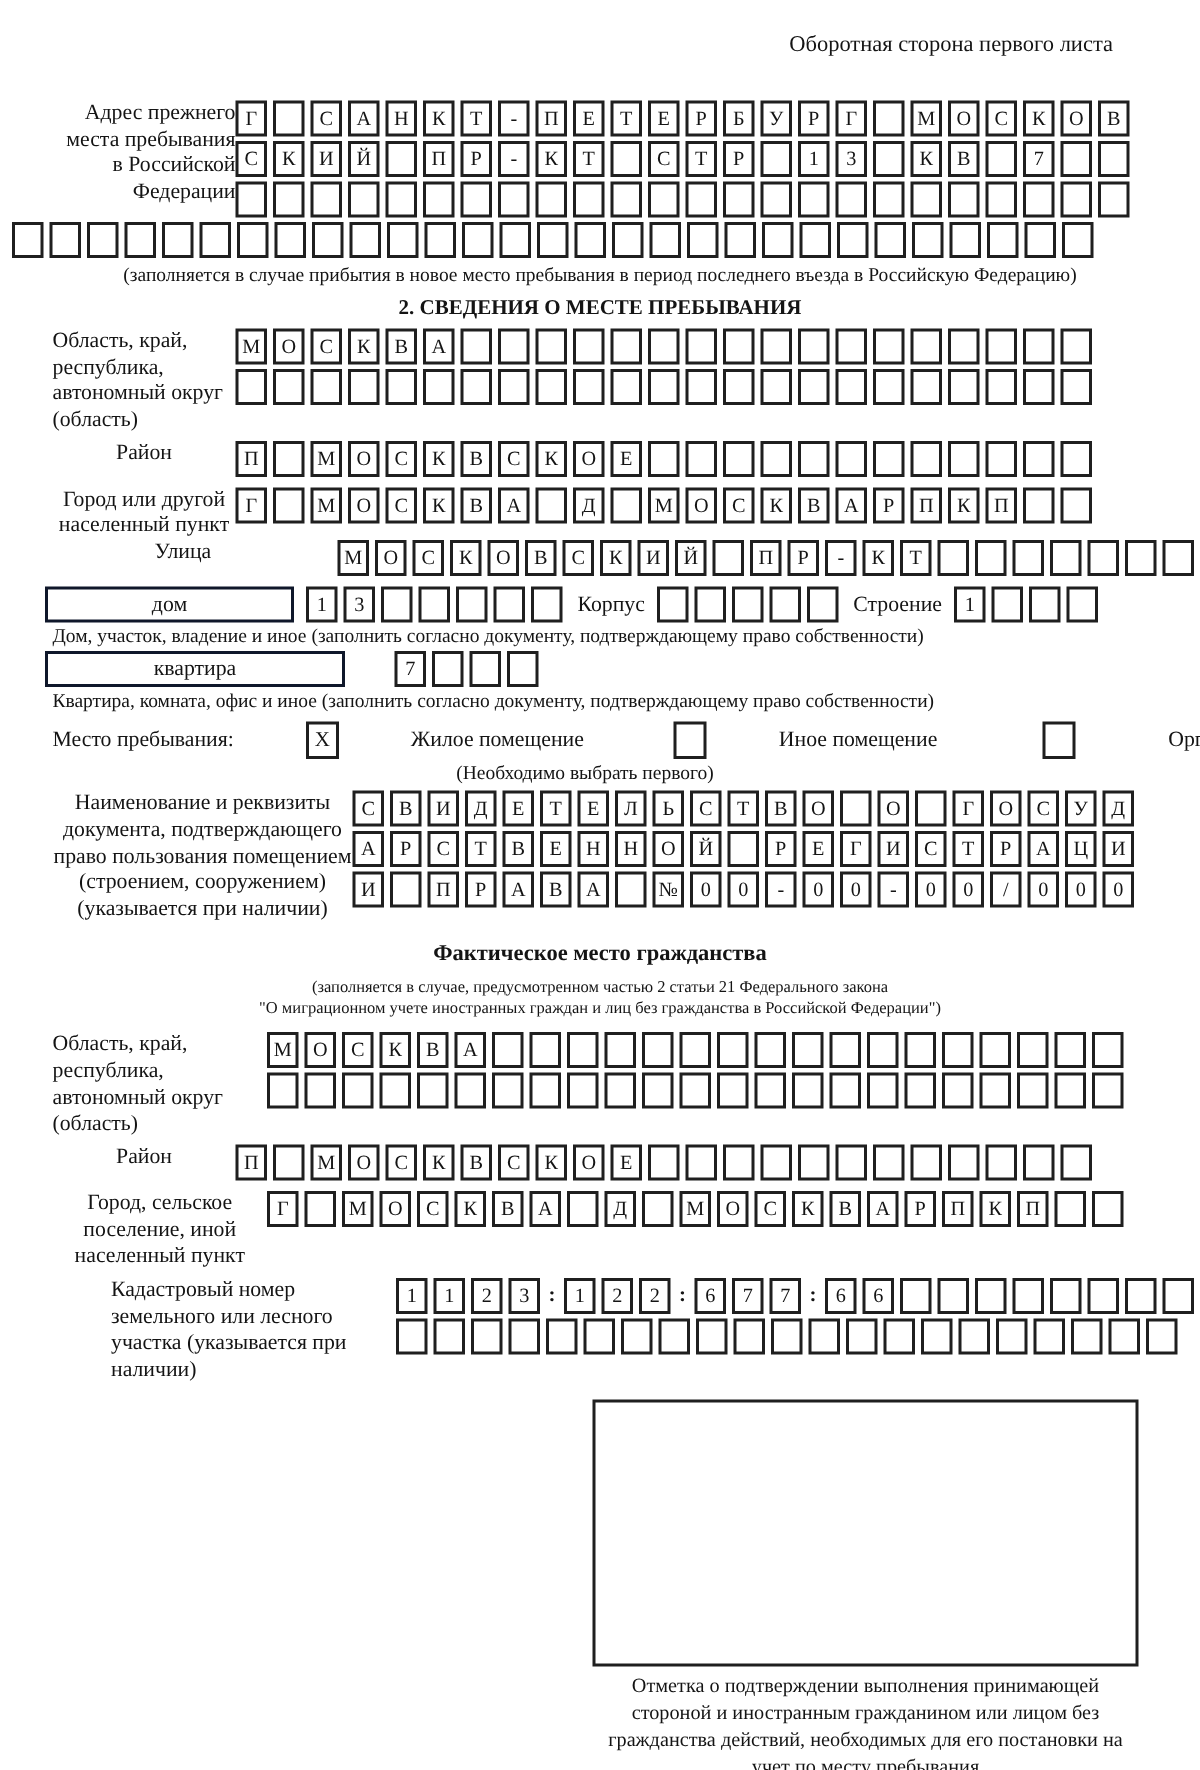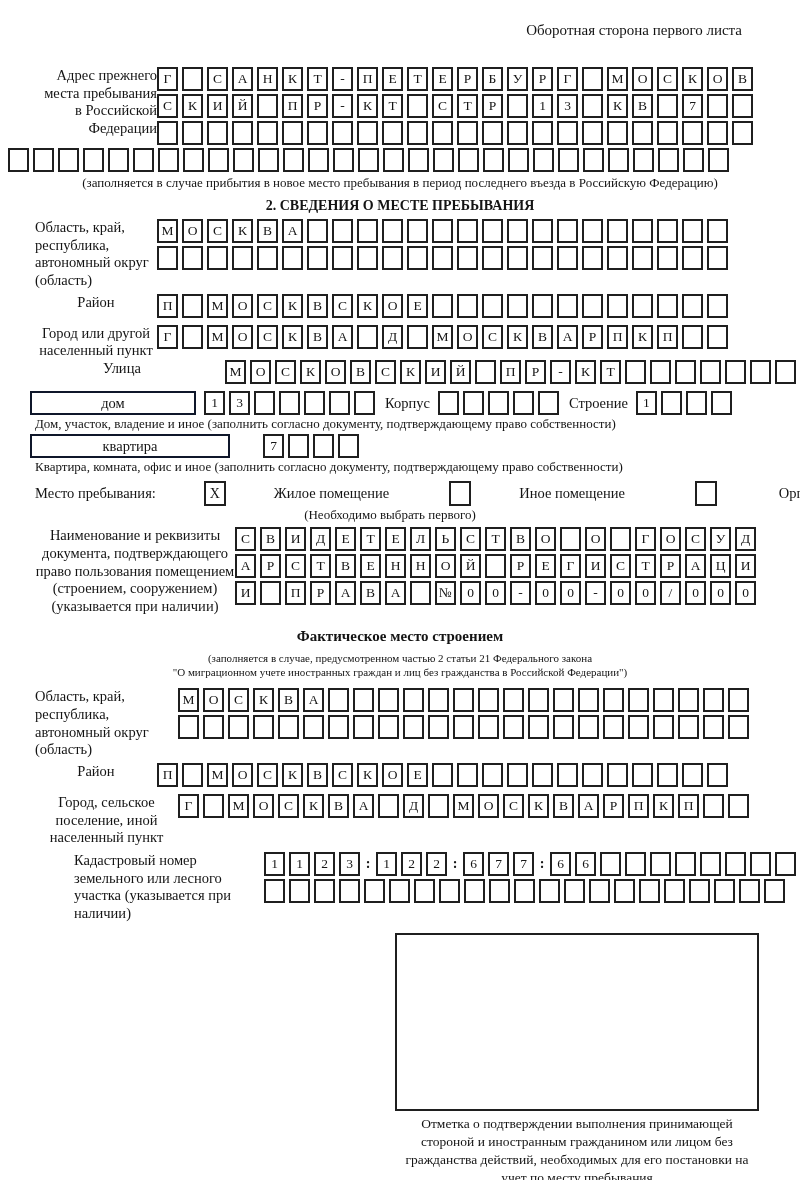--- a/index.html
+++ b/index.html
@@ -448,21 +448,21 @@
           <span class="box">0</span>
           <span class="box">0</span>
           <span class="box">/</span>
           <span class="box">0</span>
           <span class="box">0</span>
           <span class="box">0</span>
         </div>
     </div>
   </div>
 
-  <div class="fact-title">Фактическое место строением</div>
+  <div class="fact-title">Фактическое место гражданства</div>
   <div class="fact-cap">(заполняется в случае, предусмотренном частью 2 статьи 21 Федерального закона</div>
   <div class="fact-cap" style="margin-bottom:8px;">"О миграционном учете иностранных граждан и лиц без гражданства в Российской Федерации")</div>
 
   <div class="blk">
     <div class="lbl w143">Область, край, республика, автономный округ (область)</div>
     <div class="rows">
       <div class="boxrow">
           <span class="box">М</span>
           <span class="box">О</span>
           <span class="box">С</span>

